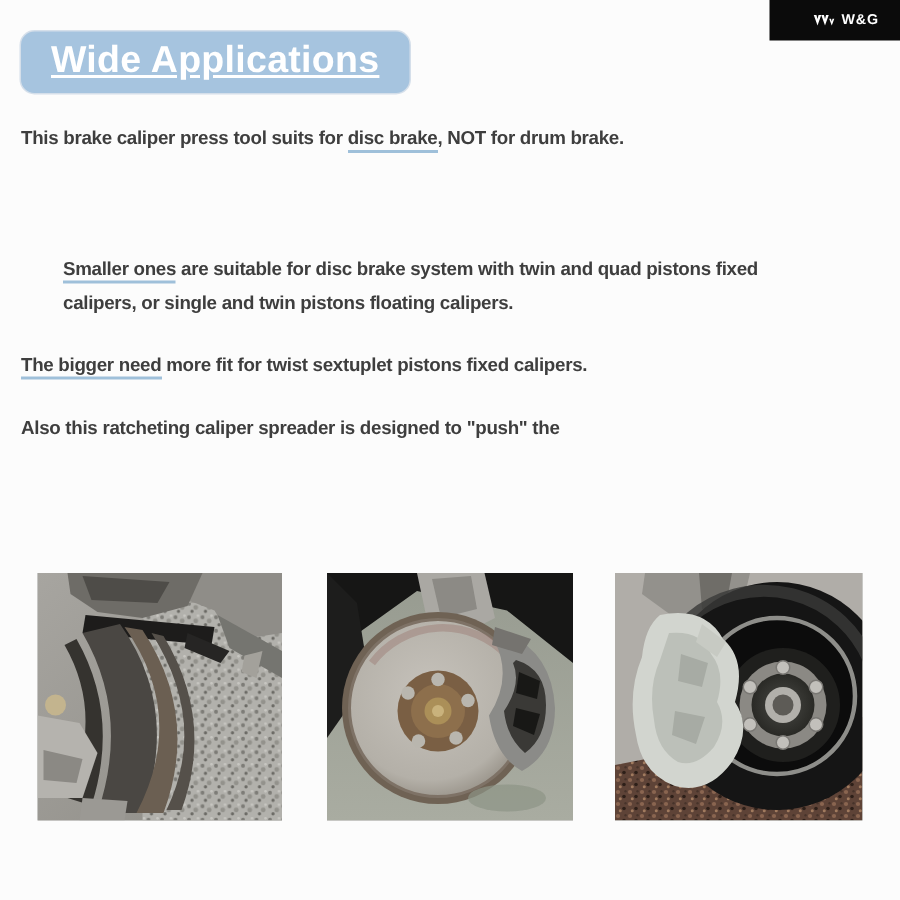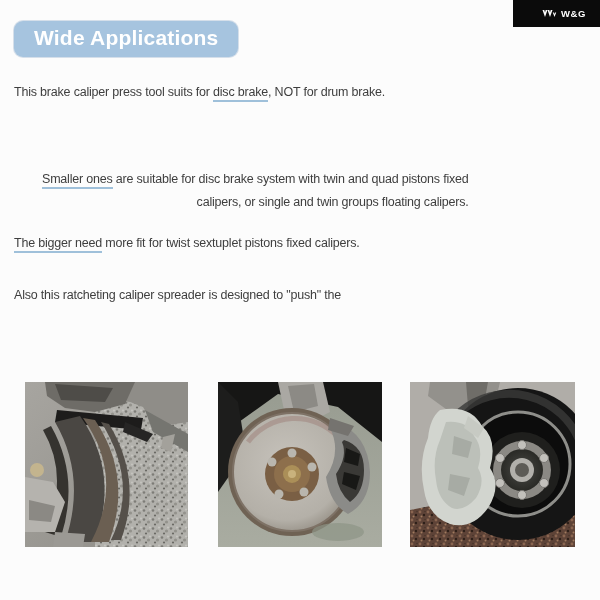--- a/index.html
+++ b/index.html
@@ -30,30 +30,31 @@
 
   
   .title-pill{
     position:absolute;left:14px;top:21px;
     background:var(--accent);
     border-radius:9px;
     padding:5px 20px 7px 20px;
     box-shadow:0 0 0 1px rgba(140,170,200,.35);
   }
   .title-pill span{
-    color:#ffffff;font-size:21px;font-weight:bold;letter-spacing:.2px;
+    color:#ffffff;font-size:25px;font-weight:bold;letter-spacing:.2px;
     white-space:nowrap;
+    text-decoration:underline;
   }
 
   
   .para{
     position:absolute;left:14px;
     color:var(--text);
-    font-size:12.5px;font-weight:normal;letter-spacing:-.2px;
-    line-height:23px;white-space:nowrap;text-align:right;
+    font-size:12.5px;font-weight:bold;letter-spacing:-.2px;
+    line-height:23px;white-space:nowrap;
   }
   .para .u{
     border-bottom:2px solid var(--underline);
     padding-bottom:1px;
   }
 
   
   .photo{
     position:absolute;top:382px;height:165px;overflow:hidden;
     background:#9b9b97;
@@ -81,28 +82,28 @@
     <span>Wide Applications</span>
   </div>
 
   <div class="para" style="top:81px;">
     <span>This brake caliper press tool suits for </span><span class="u">disc brake</span><span>, NOT for drum brake.</span>
   </div>
 
 
   <div class="para" style="top:168px;margin-left:28px;">
     <span class="u">Smaller ones</span><span> are suitable for disc brake system with twin and quad pistons fixed</span><br>
-    <span>calipers, or single and twin groups floating calipers.</span>
+    <span>calipers, or single and twin pistons floating calipers.</span>
   </div>
 
   <div class="para" style="top:232px;">
     <span class="u">The bigger need</span><span> more fit for twist sextuplet pistons fixed calipers.</span>
   </div>
 
-  <div class="para" style="top:284px;">
+  <div class="para" style="top:274px;">
     <span>Also this ratcheting caliper spreader is designed to "push" the</span><br>
   </div>
 
   <div class="photo" id="photo-1" role="img" aria-label="Close-up of disc brake caliper with brake pads installed, gravel ground behind">
     <svg width="163" height="165" viewBox="0 0 163 165">
       <defs>
         <pattern id="p1-gravel" width="9" height="9" patternUnits="userSpaceOnUse">
           <rect width="9" height="9" fill="#b2b1ac"></rect>
           <circle cx="2" cy="2.5" r="1.3" fill="#7d7c77"></circle>
           <circle cx="6.5" cy="5" r="1.6" fill="#93928c"></circle>

